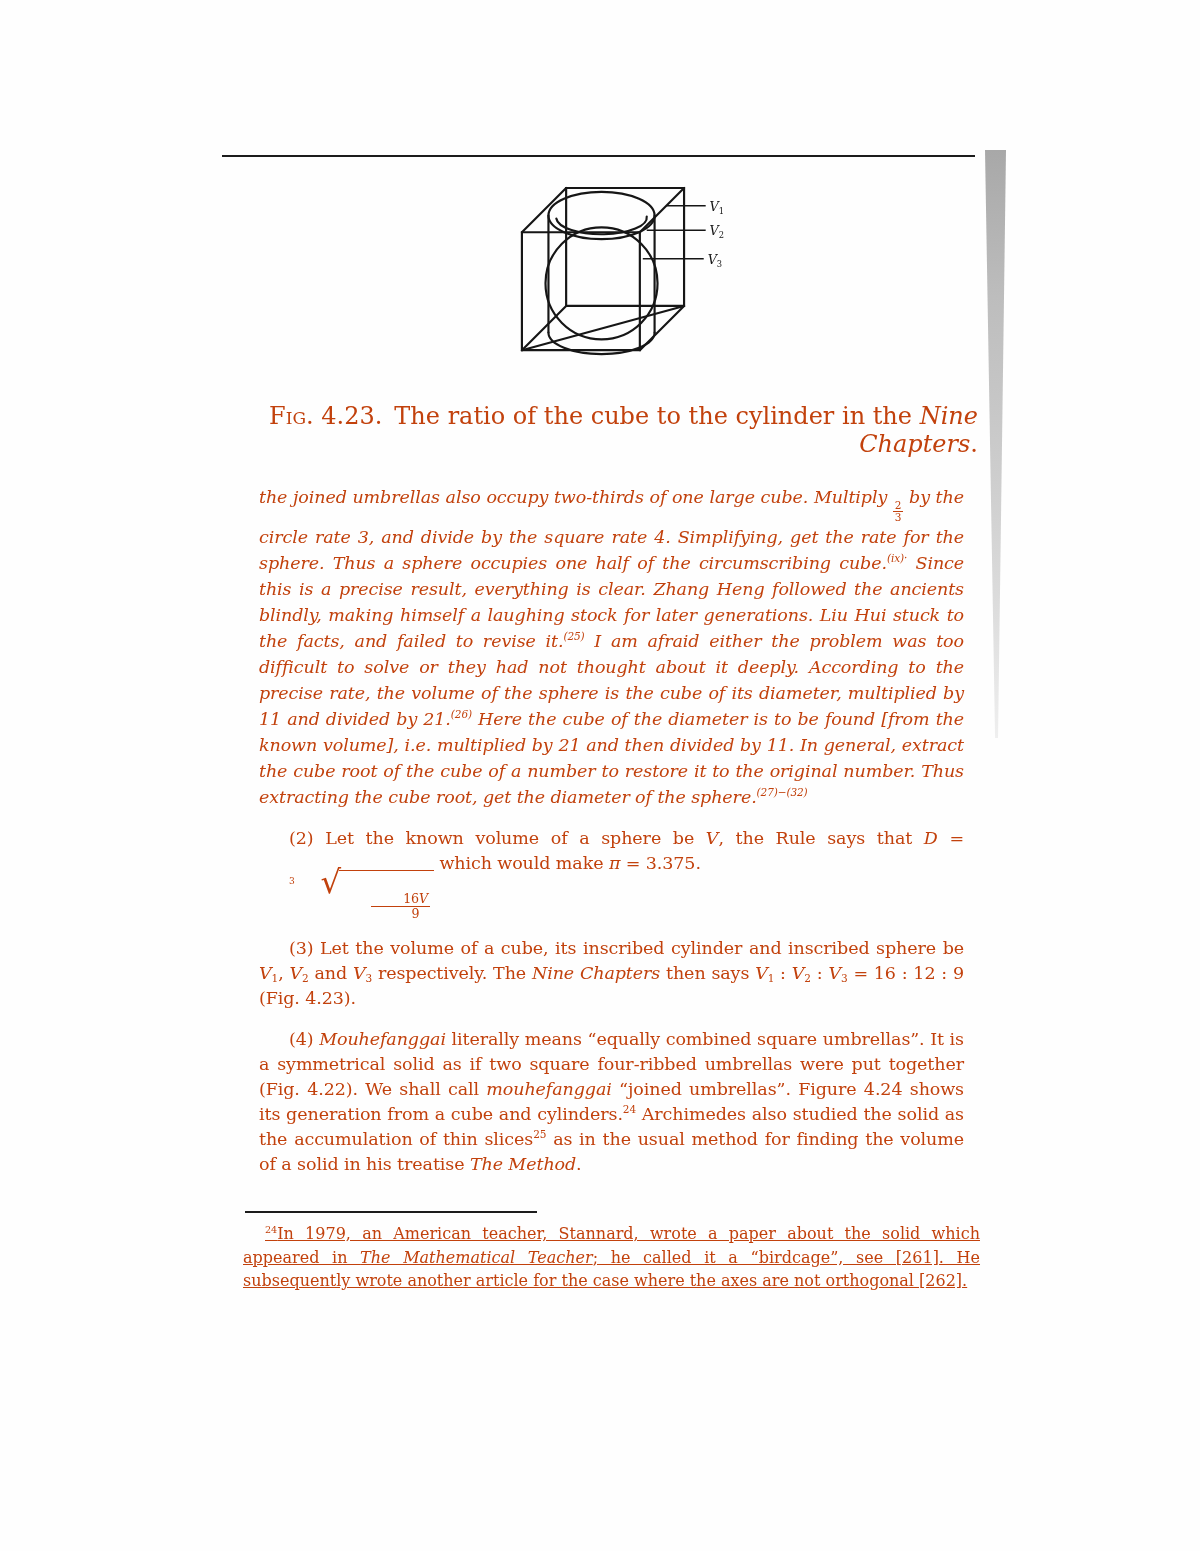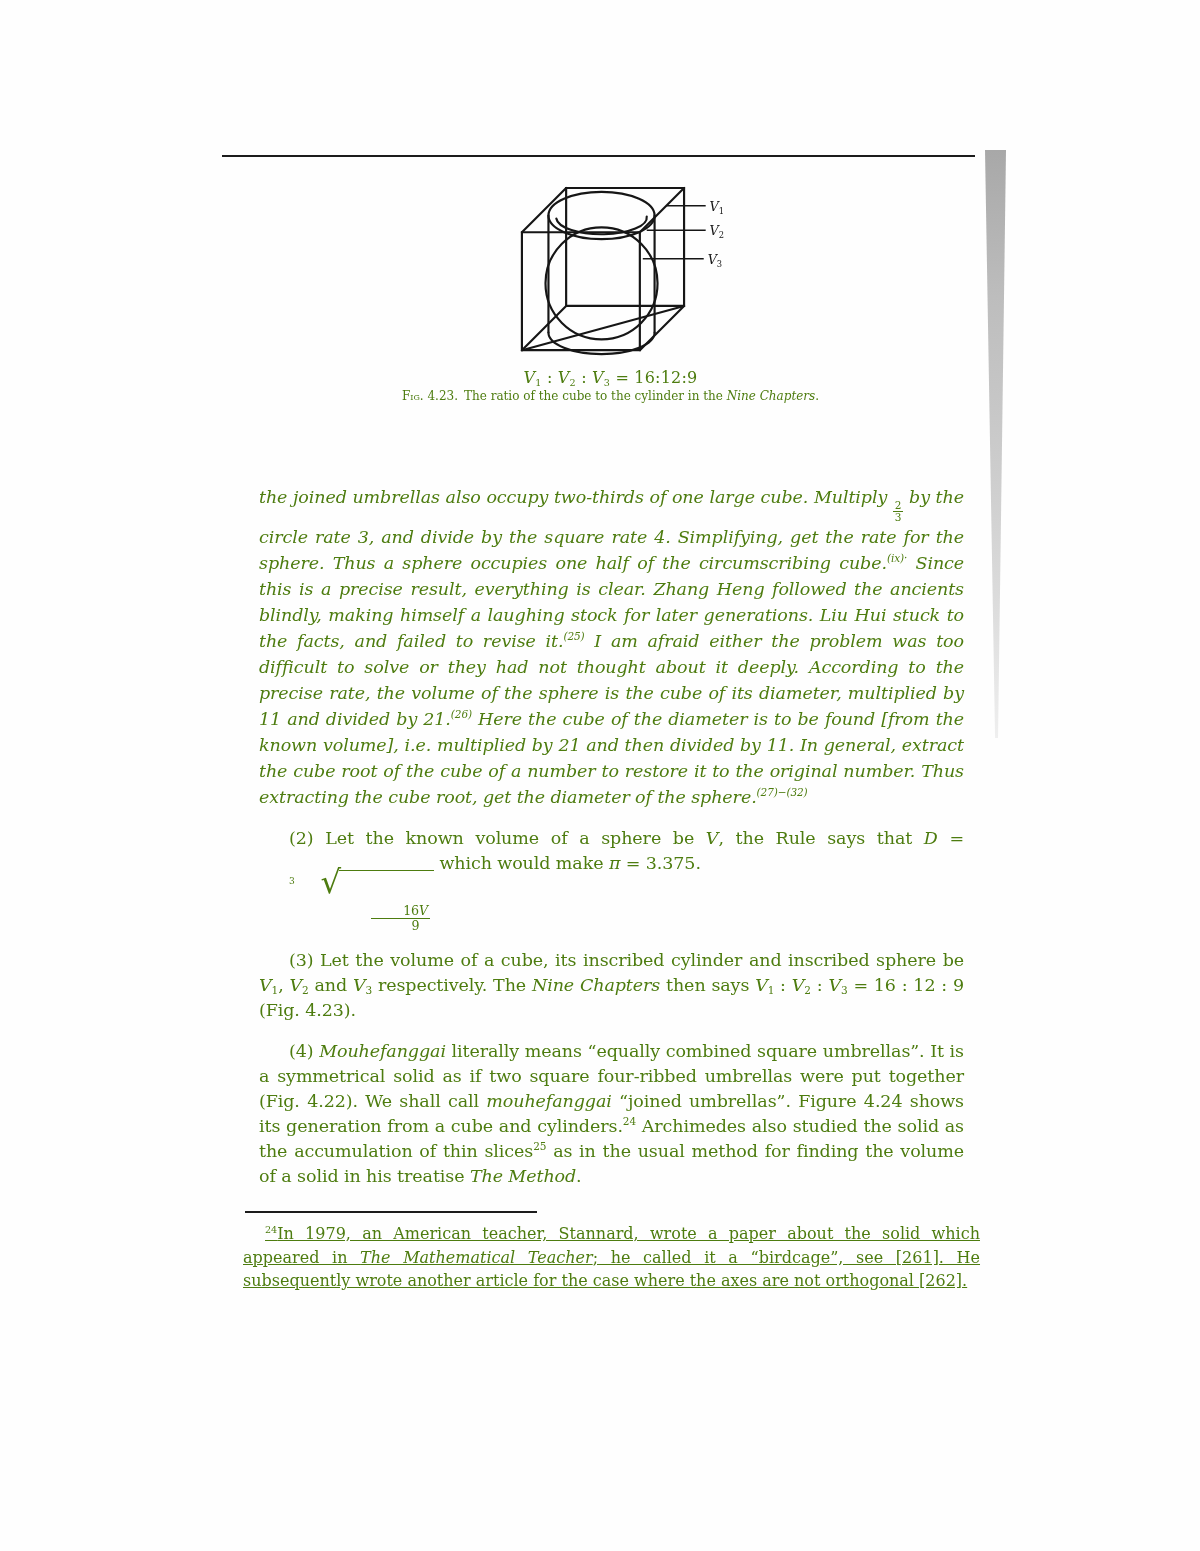--- a/index.html
+++ b/index.html
@@ -2,21 +2,21 @@
 <html><head>
 <meta charset="utf-8">
 <style>
   * { margin:0; padding:0; box-sizing:border-box; }
   html,body { background:#ffffff; }
   .page {
     position:relative;
     width:1200px; height:1551px;
     background:#fefefe;
     font-family:"DejaVu Serif","Liberation Serif",serif;
-    color:#4d7c0f;
+    color:#c2410c;
     overflow:hidden;
   }
   .top-rule {
     position:absolute; left:222px; top:155px;
     width:753px; height:2px; background:#1c1c1c;
   }
   .scan-bar {
     position:absolute; left:985px; top:150px;
     width:21px; height:588px;
     background:linear-gradient(to bottom,#a8a8a8 0%,#bdbdbd 25%,#cdcdcd 55%,#dedede 80%,#efefef 100%);
@@ -24,22 +24,22 @@
   }
   svg.figure { position:absolute; left:517px; top:183px; }
   svg.figure .stroke { stroke:#161616; stroke-width:2.2; fill:none; stroke-linecap:round; }
   svg.figure .leader { stroke:#161616; stroke-width:1.4; }
   .flabel { font-family:"DejaVu Serif","Liberation Serif",serif; font-size:13px; fill:#161616; }
   .ratio-caption {
     position:absolute; left:243px; top:368px; width:735px;
     text-align:center; font-size:16px; letter-spacing:0.2px;
   }
   .fig-caption {
-    position:absolute; left:243px; top:389px; width:735px;
-    text-align:center; font-size:12px;
+    position:absolute; left:243px; top:402px; width:735px;
+    text-align:right; font-size:24px;
   }
   .sc { font-variant:small-caps; }
   .body-col {
     position:absolute; left:243px; top:468px; width:737px;
     font-size:17.5px; line-height:25px;
     text-align:justify; letter-spacing:-0.1px;
   }
   .body-col p { margin:16px; }
   p.quote { font-style:italic; line-height:26px; }
   p.note { text-indent:30px; }
@@ -47,21 +47,21 @@
   sub { font-size:0.60em; line-height:0; vertical-align:-0.3em; }
   .frac {
     display:inline-flex; flex-direction:column; align-items:center;
     vertical-align:-0.55em; font-size:0.60em; line-height:1.1; font-style:normal;
   }
   .frac .num { border-bottom:1.3px solid currentColor; padding:0 2px; }
   .frac .den { padding:0 2px; }
   .root { display:inline-flex; align-items:flex-start; vertical-align:-0.85em; font-style:normal; }
   .root .idx { font-size:0.52em; margin-right:-0.45em; margin-top:-0.15em; position:relative; z-index:1; }
   .root .sign { font-size:1.85em; line-height:0.95; transform:translateY(-3px); }
-  .root .rbody { border-top:1.7px solid currentColor; padding:20px 4px 0 2px; margin-left:-2px; }
+  .root .rbody { border-top:1.7px solid currentColor; padding:8px 4px 0 2px; margin-left:-2px; }
   .root .rbody .frac { vertical-align:-0.45em; font-size:0.72em; }
   .fn-rule {
     position:absolute; left:245px; top:1211px;
     width:292px; height:2px; background:#1c1c1c;
   }
   .footnotes {
     position:absolute; left:243px; top:1222px; width:737px;
     font-size:16px; line-height:23.5px; text-align:justify;text-decoration:underline;
   }
   .footnotes p { margin:0; text-indent:22px; }
@@ -95,21 +95,20 @@
     <g>
       <line class="leader" x1="152" y1="23" x2="192" y2="23"></line>
       <line class="leader" x1="132" y1="48" x2="192" y2="48"></line>
       <line class="leader" x1="128" y1="77" x2="190" y2="77"></line>
     </g>
     <text class="flabel" x="196" y="28"><tspan font-style="italic">V</tspan><tspan dy="3" font-size="8.5">1</tspan></text>
     <text class="flabel" x="196" y="53"><tspan font-style="italic">V</tspan><tspan dy="3" font-size="8.5">2</tspan></text>
     <text class="flabel" x="194" y="82"><tspan font-style="italic">V</tspan><tspan dy="3" font-size="8.5">3</tspan></text>
   </svg>
 
-  <div class="ratio-caption"><i>V</i><sub>1</sub> : <i>V</i><sub>2</sub> : <i>V</i><sub>3</sub> = 16:12:9</div>
   <div class="fig-caption"><span class="sc">Fig.</span> 4.23. The ratio of the cube to the cylinder in the <i>Nine Chapters</i>.</div>
 
   <div class="body-col">
     <p class="quote">the joined umbrellas also occupy two-thirds of one large cube. Multiply <span class="frac">
           <span class="num">2</span>
           <span class="den">3</span>
         </span> by the circle rate 3, and divide by the square rate 4. Simplifying, get the rate for the sphere. Thus a sphere occupies one half of the circumscribing cube.<sup>(ix)·</sup> Since this is a precise result, everything is clear. Zhang Heng followed the ancients blindly, making himself a laughing stock for later generations. Liu Hui stuck to the facts, and failed to revise it.<sup>(25)</sup> I am afraid either the problem was too difficult to solve or they had not thought about it deeply. According to the precise rate, the volume of the sphere is the cube of its diameter, multiplied by 11 and divided by 21.<sup>(26)</sup> Here the cube of the diameter is to be found [from the known volume], i.e. multiplied by 21 and then divided by 11. In general, extract the cube root of the cube of a number to restore it to the original number. Thus extracting the cube root, get the diameter of the sphere.<sup>(27)−(32)</sup></p>
     <p class="note">(2) Let the known volume of a sphere be <i>V</i>, the Rule says that <i>D</i> = <span class="root">
           <span class="idx">3</span>
           <span class="sign">√</span>

